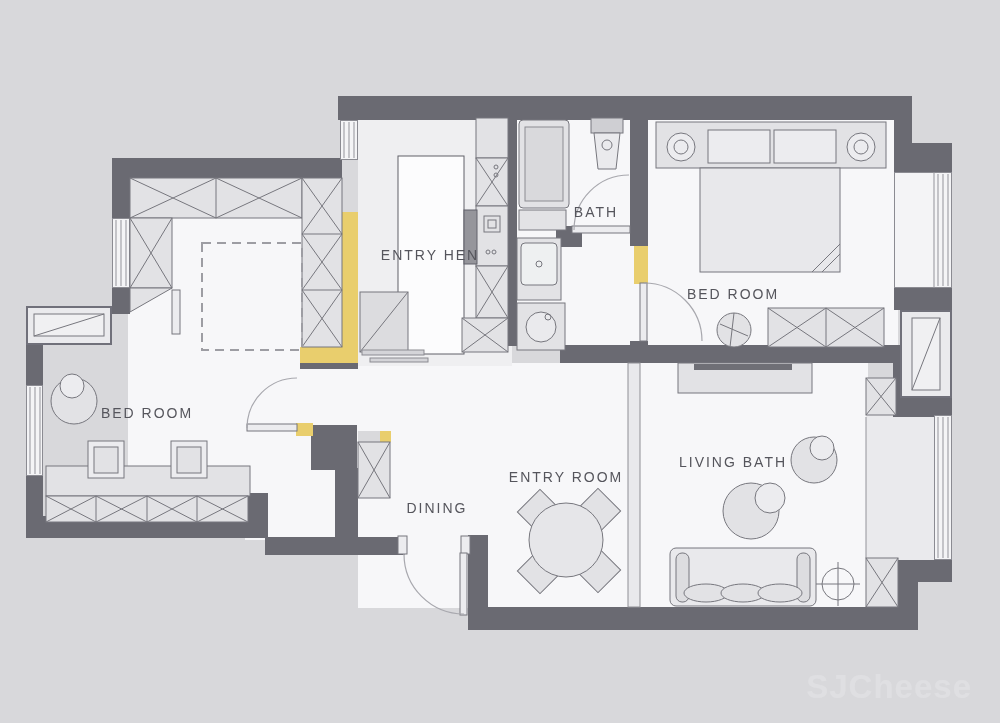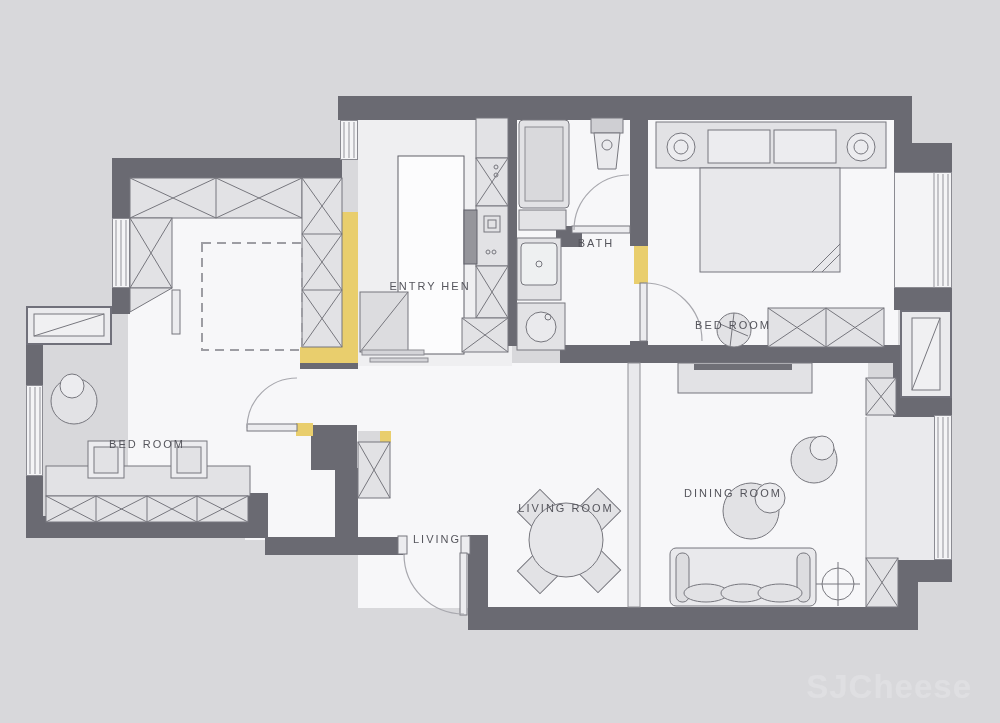--- a/index.html
+++ b/index.html
@@ -6,22 +6,22 @@
   #stage{position:relative;width:1000px;height:723px;background:#d8d8db;overflow:hidden;
          font-family:"Liberation Sans", sans-serif;}
   .floor{position:absolute;background:#f7f7f9;}
   .floor-tint{position:absolute;background:#efeff1;}
   .floor-balcony{position:absolute;background:#eaeaed;}
   .wall{position:absolute;background:#6a6a72;}
   .yellow{position:absolute;background:#e9ce6d;}
   .grayfill{position:absolute;background:#d9d9dc;}
   .win{position:absolute;background:#f4f4f6;border:1px solid #8b8b92;box-sizing:border-box;}
   .baybox{position:absolute;background:#eaeaed;border:2px solid #70707a;box-sizing:border-box;}
-  .room-label{position:absolute;transform:translate(-50%,-50%);color:#55555c;font-size:11px;
-              letter-spacing:2px;white-space:nowrap;font-weight:500;margin-top:31px;}
+  .room-label{position:absolute;transform:translate(-50%,-50%);color:#55555c;font-size:14px;
+              letter-spacing:2px;white-space:nowrap;font-weight:500;}
   .watermark{position:absolute;right:28px;top:668px;color:#e1e1e4;font-size:33px;font-weight:700;
              letter-spacing:1px;opacity:.85;}
   svg.overlay{position:absolute;left:0;top:0;}
   svg .furn{fill:#e2e2e5;stroke:#77777e;stroke-width:1;}
   svg .lite{fill:#ececef;stroke:#77777e;stroke-width:1;}
   svg .thin{stroke:#77777e;stroke-width:1;fill:none;}
   svg .arc{stroke:#a8a8ae;stroke-width:1.2;fill:none;}
   svg .glaze{stroke:#93939a;stroke-width:1;fill:none;}
 </style>
 </head>
@@ -259,18 +259,18 @@
       <path class="thin" d="M866,378L896,415 M866,415L896,378"></path>
       <rect class="furn" x="866" y="558" width="32" height="49"></rect>
       <path class="thin" d="M866,558L898,607 M866,607L898,558"></path>
     </g>
   </svg>
 
   <div class="room-label" style="left:430px;top:255px;">ENTRY HEN</div>
   <div class="room-label" style="left:596px;top:212px;">BATH</div>
   <div class="room-label" style="left:733px;top:294px;">BED ROOM</div>
   <div class="room-label" style="left:147px;top:413px;">BED ROOM</div>
-  <div class="room-label" style="left:437px;top:508px;">LIVING</div>
-  <div class="room-label" style="left:566px;top:477px;">LIVING ROOM</div>
-  <div class="room-label" style="left:733px;top:462px;">DINING ROOM</div>
+  <div class="room-label" style="left:437px;top:508px;">DINING</div>
+  <div class="room-label" style="left:566px;top:477px;">ENTRY ROOM</div>
+  <div class="room-label" style="left:733px;top:462px;">LIVING BATH</div>
 
   <div class="watermark">SJCheese</div>
 </div>
 
 </body></html>

